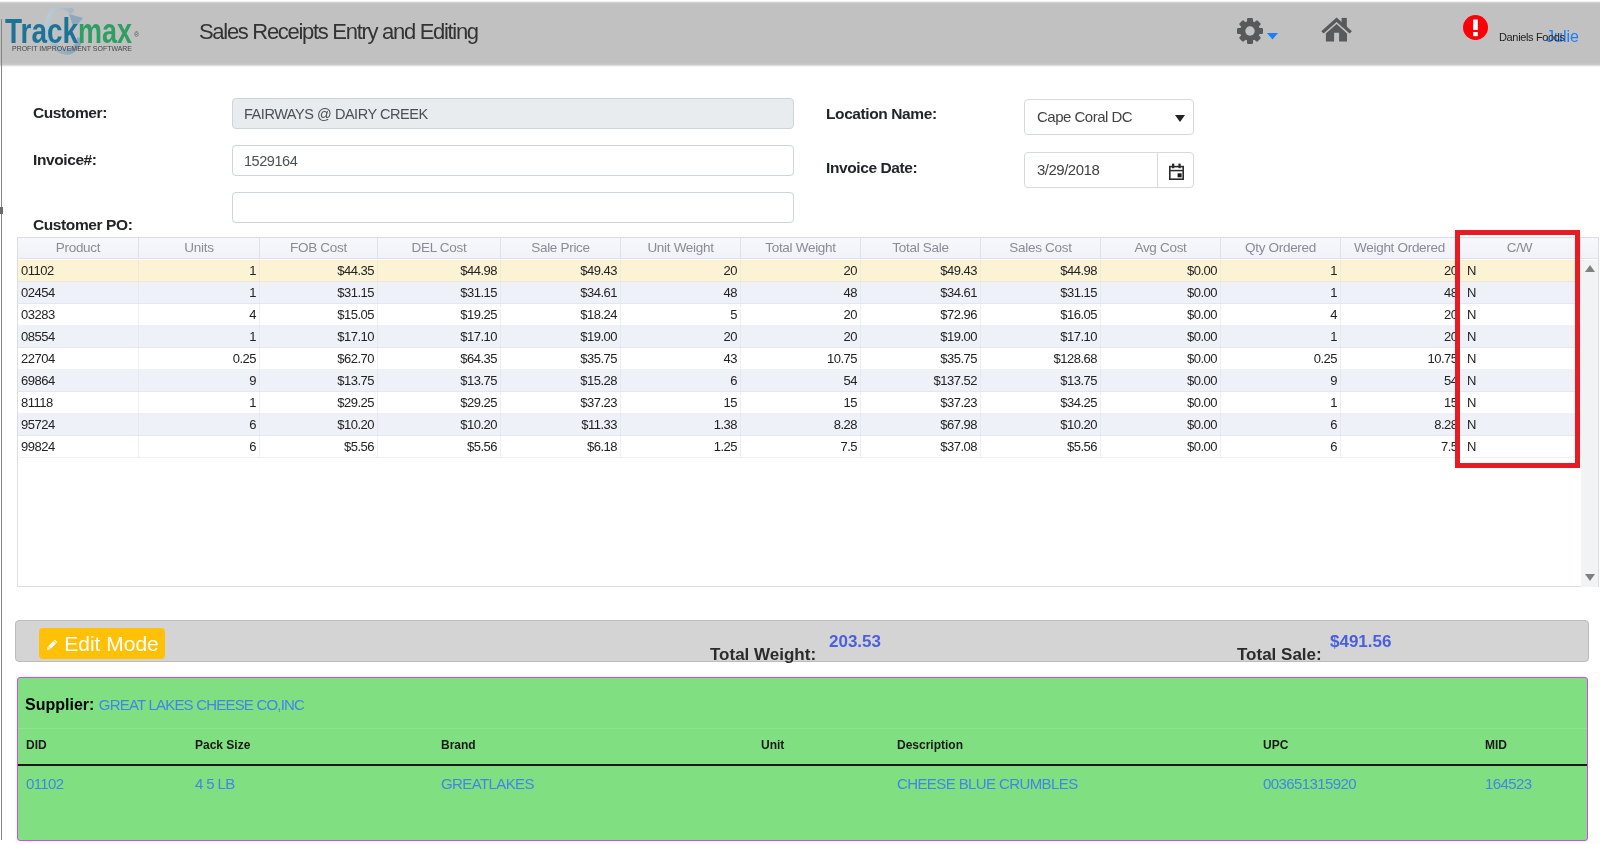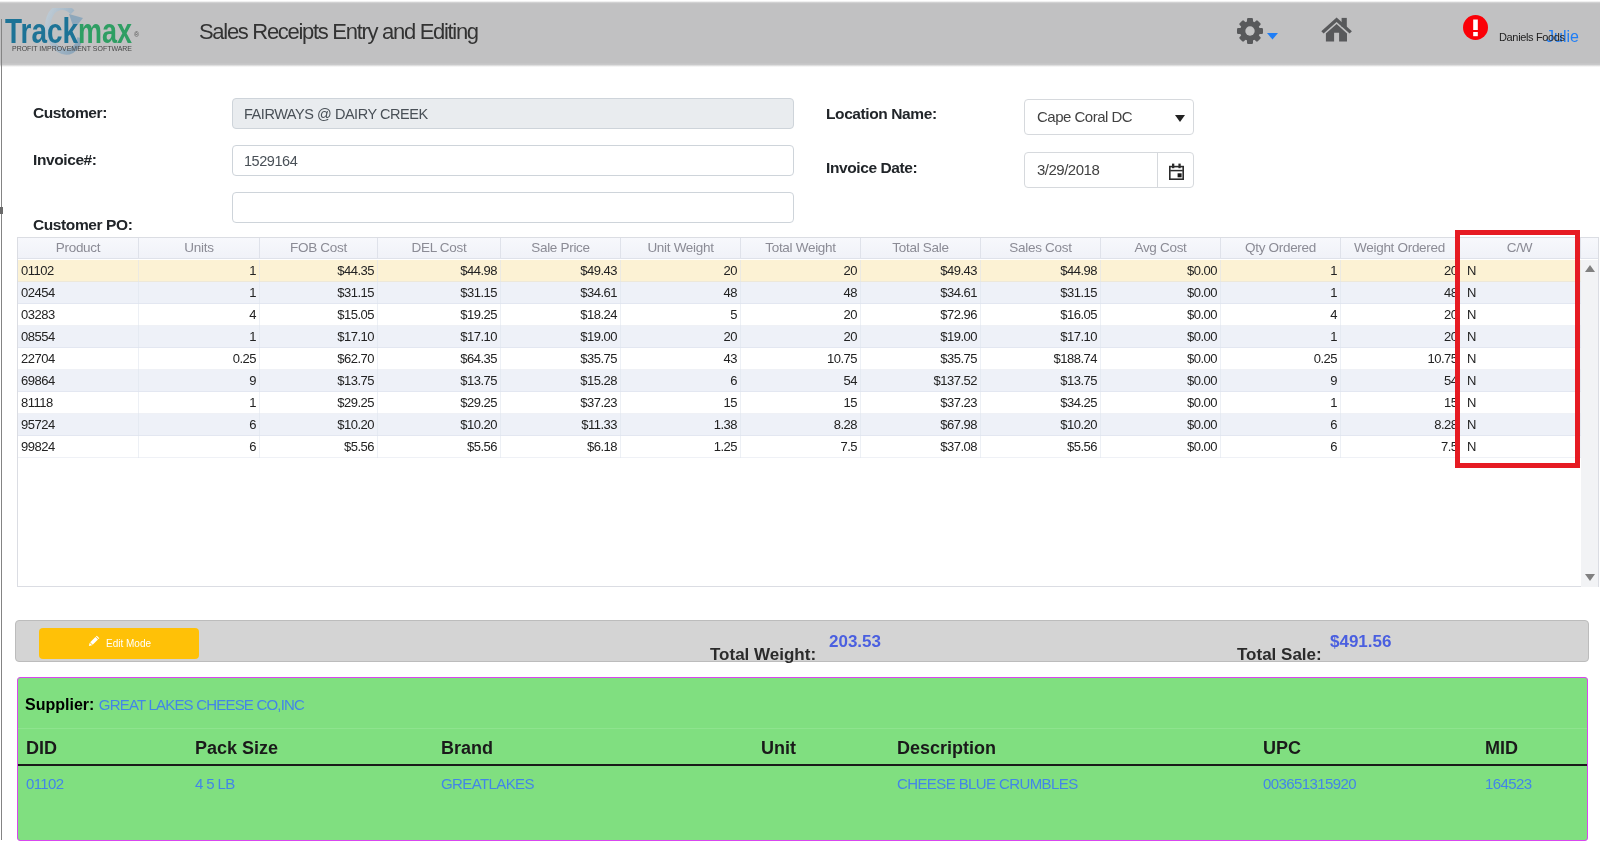--- a/index.html
+++ b/index.html
@@ -33,27 +33,27 @@
 .sel { background:#fcf2d4; }
 
 
 #sbar { position:absolute; right:0; top:22px; width:17px; height:327px; background:#f2f3f5; }
 
 
 #redrect { position:absolute; left:1455px; top:230px; width:125px; height:238px; border:5px solid #e61b23; }
 
 
 #tbar { position:absolute; left:15px; top:620px; width:1574px; height:42px; background:#d4d4d4; border:1px solid #bcbcbc; border-radius:4px; }
-#editbtn { position:absolute; left:23px; top:7px; width:160px; height:31px; background:#ffc107; border-radius:4px; color:#fff; font-size:10px; text-align:center; line-height:31px; }
+#editbtn { position:absolute; left:23px; top:7px; width:126px; height:31px; background:#ffc107; border-radius:4px; color:#fff; font-size:21px; text-align:center; line-height:31px; }
 .tlabel { position:absolute; top:11px; font-size:17px; font-weight:bold; color:#2b2b2b;margin-top:13px; }
 .tval { position:absolute; top:11px; font-size:17px; font-weight:bold; color:#4a5fe0; }
 
 
 #gpanel { position:absolute; left:17px; top:677px; width:1571px; height:164px; background:#80df80; border:1px solid #d946ef; border-radius:3px; }
-#gpanel .hdr { position:absolute; top:60px; font-size:18px; font-weight:bold; color:#1a1a1a; }
+#gpanel .hdr { position:absolute; top:60px; font-size:12px; font-weight:bold; color:#1a1a1a; }
 #gpanel .val { position:absolute; top:97px; font-size:15px; letter-spacing:-0.6px; color:#4285e8; }
 #gline1 { position:absolute; left:0; top:50px; width:1569px; height:1px; background:#8ee48e; }
 #gline2 { position:absolute; left:0; top:86px; width:1569px; height:2px; background:#1a1a1a; }
 .bluebtn { position:absolute; top:127px; height:32px; background:#0d6efd; border:1px solid #0d6efd; border-radius:4px; color:#fff; font-size:14px; line-height:30px; text-align:center; white-space:nowrap; overflow:hidden; }
 .cal { vertical-align:-3px; margin-right:7px; }
 </style>
 </head>
 <body>
 
 <div id="topbar"></div>
@@ -222,21 +222,21 @@
 </div>
 <div class="grow " style="top:110px;">
   <div class="c" style="width:121px;">22704</div>
   <div class="c" style="width:121px;">0.25</div>
   <div class="c" style="width:118px;">$62.70</div>
   <div class="c" style="width:123px;">$64.35</div>
   <div class="c" style="width:120px;">$35.75</div>
   <div class="c" style="width:120px;">43</div>
   <div class="c" style="width:120px;">10.75</div>
   <div class="c" style="width:120px;">$35.75</div>
-  <div class="c" style="width:120px;">$188.74</div>
+  <div class="c" style="width:120px;">$128.68</div>
   <div class="c" style="width:120px;">$0.00</div>
   <div class="c" style="width:120px;">0.25</div>
   <div class="c" style="width:118px;">10.75</div>
   <div class="c" style="width:122px;">N</div>
 </div>
 <div class="grow alt" style="top:132px;">
   <div class="c" style="width:121px;">69864</div>
   <div class="c" style="width:121px;">9</div>
   <div class="c" style="width:118px;">$13.75</div>
   <div class="c" style="width:123px;">$13.75</div>

